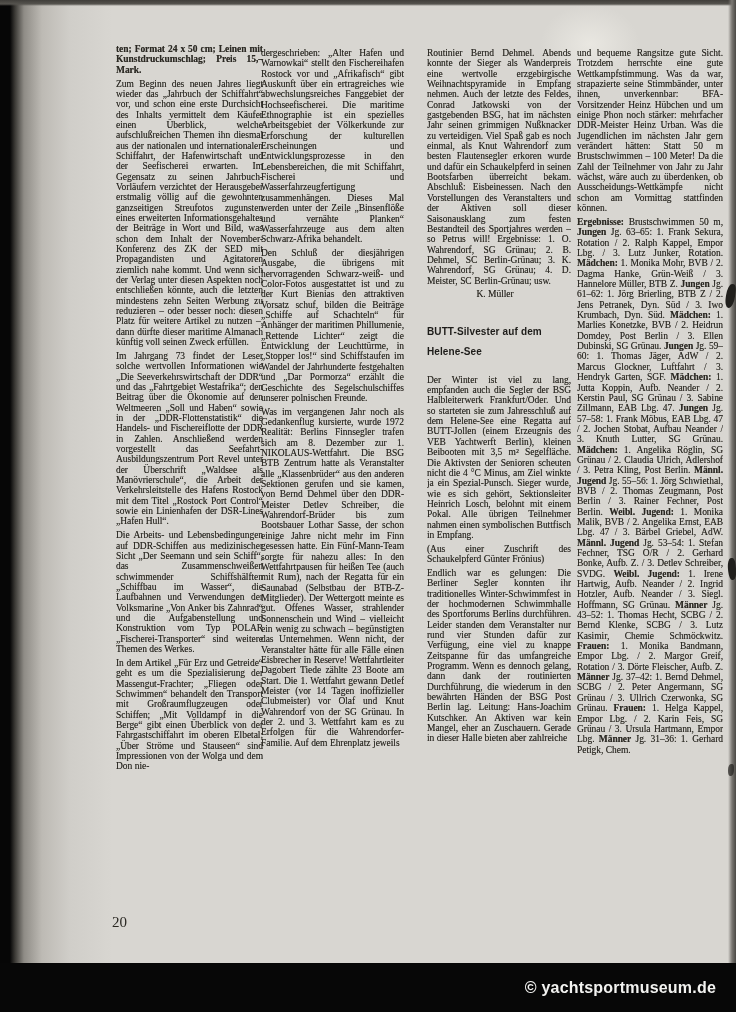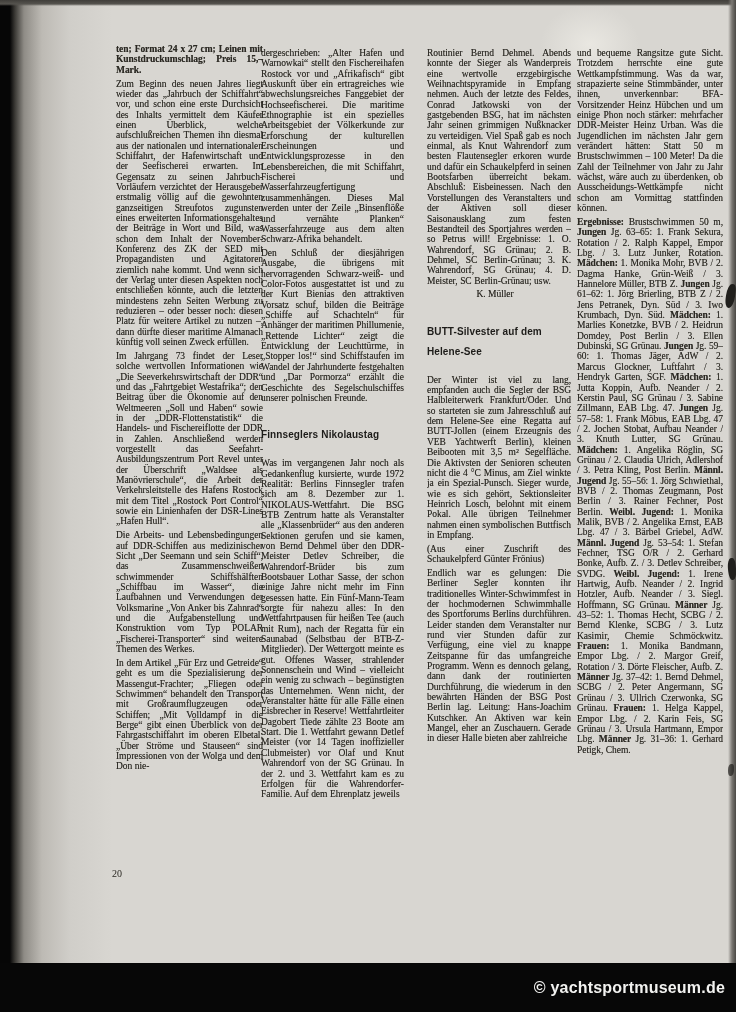--- a/index.html
+++ b/index.html
@@ -6,21 +6,21 @@
   .page{position:relative;width:736px;height:1012px;background:#d8d6d1;overflow:hidden;
         font-family:"Liberation Serif",serif;color:#25231e;}
   
   .edge-left{position:absolute;left:0;top:0;bottom:0;width:112px;z-index:3;pointer-events:none;
      background:linear-gradient(90deg,#060606 0px,#060606 10px,#3c3a36 15px,#8f8c86 24px,#bdbab4 42px,#d0cec9 70px,rgba(216,214,209,0) 112px);}
   .edge-top{position:absolute;left:0;top:0;right:0;height:6px;z-index:4;
      background:linear-gradient(180deg,#403e3a 0px,#55534e 4px,rgba(90,88,83,0) 6px);}
   .edge-right{position:absolute;right:0;top:0;width:8px;bottom:49px;z-index:4;
      background:linear-gradient(270deg,#4a4844 0px,#7a7772 4px,rgba(120,117,112,0) 8px);}
   .band-bottom{position:absolute;left:0;right:0;bottom:0;height:49px;background:#070707;z-index:6;
-     display:flex;align-items:center;justify-content:flex-end;padding-right:11px;box-sizing:border-box;}
+     display:flex;align-items:center;justify-content:flex-end;padding-right:20px;box-sizing:border-box;}
   .band-bottom .wm{font-family:"Liberation Sans",sans-serif;font-weight:bold;font-size:16px;
      color:#f2f2f0;letter-spacing:0.2px;}
   .stain{position:absolute;left:540;top:0;width:100px;height:80px;z-index:1;
      background:radial-gradient(ellipse at center,rgba(236,234,228,0.85),rgba(236,234,228,0) 70%);left:540px;top:4px;}
   .mark{position:absolute;z-index:5;background:#21201d;border-radius:50% 30% 50% 40%;}
   .mark.m1{right:1px;top:284px;width:9px;height:24px;transform:rotate(8deg);}
   .mark.m2{right:0px;top:558px;width:8px;height:22px;transform:rotate(-6deg);}
   .mark.m3{right:2px;top:764px;width:6px;height:12px;opacity:.7;}
   
   .col{position:absolute;z-index:2;overflow:hidden;text-align:justify;
@@ -30,39 +30,38 @@
   .col p.bold{font-weight:bold;}
   .col p.signature{text-align:center;padding-right:8px;margin:2px 0 2px 0;}
   .col h2{font-family:"Liberation Sans",sans-serif;font-weight:bold;font-size:10px;
        line-height:20px;margin:22px 0 13px 0;text-align:left;letter-spacing:0.1px;color:#1d1c19;
        text-shadow:none;hyphens:none;-webkit-hyphens:none;}
   .col b{font-weight:bold;}
   #col1{left:116px;top:44px;width:147px;height:866px;}
   #col2{left:261px;top:48px;width:143px;height:858px;}
   #col3{left:427px;top:48px;width:144px;height:858px;}
   #col4{left:577px;top:48px;width:146px;height:900px;}
-  .pageno{position:absolute;left:112px;top:868px;z-index:2;font-size:10px;color:#2a2822;}
+  .pageno{position:absolute;left:112px;top:914px;z-index:2;font-size:15px;color:#2a2822;}
 </style>
 </head>
 <body>
 
 <div class="page">
   <div class="stain"></div>
 
   <div id="col1" class="col">
-      <p class="para bold">ten; Format 24 x 27 cm; Leinen mit Kunstdruckumschlag; Preis 15,– Mark.</p>
+      <p class="para bold">ten; Format 24 x 50 cm; Leinen mit Kunstdruckumschlag; Preis 15,– Mark.</p>
       <p class="para">Zum Beginn des neuen Jahres liegt wieder das „Jahrbuch der Schiffahrt“ vor, und schon eine erste Durchsicht des Inhalts vermittelt dem Käufer einen Überblick, welche aufschlußreichen Themen ihn diesmal aus der nationalen und internationalen Schiffahrt, der Hafenwirtschaft und der Seefischerei erwarten. Im Gegensatz zu seinen Jahrbuch-Vorläufern verzichtet der Herausgeber erstmalig völlig auf die gewohnten ganzseitigen Streufotos zugunsten eines erweiterten Informationsgehaltes der Beiträge in Wort und Bild, was schon dem Inhalt der November-Konferenz des ZK der SED mit Propagandisten und Agitatoren ziemlich nahe kommt. Und wenn sich der Verlag unter diesen Aspekten noch entschließen könnte, auch die letzten mindestens zehn Seiten Werbung zu reduzieren – oder besser noch: diesen Platz für weitere Artikel zu nutzen –, dann dürfte dieser maritime Almanach künftig voll seinen Zweck erfüllen.</p>
       <p class="para">Im Jahrgang 73 findet der Leser solche wertvollen Informationen wie „Die Seeverkehrswirtschaft der DDR“ und das „Fahrtgebiet Westafrika“; den Beitrag über die Ökonomie auf den Weltmeeren „Soll und Haben“ sowie in der „DDR-Flottenstatistik“ die Handels- und Fischereiflotte der DDR in Zahlen. Anschließend werden vorgestellt das Seefahrt-Ausbildungszentrum Port Revel unter der Überschrift „Waldsee als Manövrierschule“, die Arbeit der Verkehrsleitstelle des Hafens Rostock mit dem Titel „Rostock Port Control“ sowie ein Linienhafen der DSR-Lines „Hafen Hull“.</p>
       <p class="para">Die Arbeits- und Lebensbedingungen auf DDR-Schiffen aus medizinischer Sicht „Der Seemann und sein Schiff“, das Zusammenschweißen schwimmender Schiffshälften „Schiffbau im Wasser“, die Laufbahnen und Verwendungen der Volksmarine „Von Anker bis Zahnrad“ und die Aufgabenstellung und Konstruktion vom Typ POLAR „Fischerei-Transporter“ sind weitere Themen des Werkes.</p>
       <p class="para">In dem Artikel „Für Erz und Getreide“ geht es um die Spezialisierung der Massengut-Frachter; „Fliegen oder Schwimmen“ behandelt den Transport mit Großraumflugzeugen oder Schiffen; „Mit Volldampf in die Berge“ gibt einen Überblick von der Fahrgastschiffahrt im oberen Elbetal; „Über Ströme und Stauseen“ sind Impressionen von der Wolga und dem Don nie-</p>
     </div>
   <div id="col2" class="col">
       <p class="para">dergeschrieben: „Alter Hafen und Warnowkai“ stellt den Fischereihafen Rostock vor und „Afrikafisch“ gibt Auskunft über ein ertragreiches wie abwechslungsreiches Fanggebiet der Hochseefischerei. Die maritime Ethnographie ist ein spezielles Arbeitsgebiet der Völkerkunde zur Erforschung der kulturellen Erscheinungen und Entwicklungsprozesse in den Lebensbereichen, die mit Schiffahrt, Fischerei und Wasserfahrzeugfertigung zusammenhängen. Dieses Mal werden unter der Zeile „Binsenflöße und vernähte Planken“ Wasserfahrzeuge aus dem alten Schwarz-Afrika behandelt.</p>
       <p class="para">Den Schluß der diesjährigen Ausgabe, die übrigens mit hervorragenden Schwarz-weiß- und Color-Fotos ausgestattet ist und zu der Kurt Bienias den attraktiven Vorsatz schuf, bilden die Beiträge „Schiffe auf Schachteln“ für Anhänger der maritimen Phillumenie, „Rettende Lichter“ zeigt die Entwicklung der Leuchttürme, in „Stopper los!“ sind Schiffstaufen im Wandel der Jahrhunderte festgehalten und „Dar Pormorza“ erzählt die Geschichte des Segelschulschiffes unserer polnischen Freunde.</p>
-      <h2 class="heading">Finnseglers Nikolaustag</h2>
       <p class="para">Was im vergangenen Jahr noch als Gedankenflug kursierte, wurde 1972 Realität: Berlins Finnsegler trafen sich am 8. Dezember zur 1. NIKOLAUS-Wettfahrt. Die BSG BTB Zentrum hatte als Veranstalter alle „Klassenbrüder“ aus den anderen Sektionen gerufen und sie kamen, von Bernd Dehmel über den DDR-Meister Detlev Schreiber, die Wahrendorf-Brüder bis zum Bootsbauer Lothar Sasse, der schon einige Jahre nicht mehr im Finn gesessen hatte. Ein Fünf-Mann-Team sorgte für nahezu alles: In den Wettfahrtpausen für heißen Tee (auch mit Rum), nach der Regatta für ein Saunabad (Selbstbau der BTB-Z-Mitglieder). Der Wettergott meinte es gut. Offenes Wasser, strahlender Sonnenschein und Wind – vielleicht ein wenig zu schwach – begünstigten das Unternehmen. Wenn nicht, der Veranstalter hätte für alle Fälle einen Eisbrecher in Reserve! Wettfahrtleiter Dagobert Tiede zählte 23 Boote am Start. Die 1. Wettfahrt gewann Detlef Meister (vor 14 Tagen inoffizieller Clubmeister) vor Olaf und Knut Wahrendorf von der SG Grünau. In der 2. und 3. Wettfahrt kam es zu Erfolgen für die Wahrendorfer-Familie. Auf dem Ehrenplatz jeweils</p>
     </div>
   <div id="col3" class="col">
       <p class="para">Routinier Bernd Dehmel. Abends konnte der Sieger als Wanderpreis eine wertvolle erzgebirgische Weihnachtspyramide in Empfang nehmen. Auch der letzte des Feldes, Conrad Jatkowski von der gastgebenden BSG, hat im nächsten Jahr seinen grimmigen Nußknacker zu verteidigen. Viel Spaß gab es noch einmal, als Knut Wahrendorf zum besten Flautensegler erkoren wurde und dafür ein Schaukelpferd in seinen Bootsfarben überreicht bekam. Abschluß: Eisbeinessen. Nach den Vorstellungen des Veranstalters und der Aktiven soll dieser Saisonausklang zum festen Bestandteil des Sportjahres werden – so Petrus will! Ergebnisse: 1. O. Wahrendorf, SG Grünau; 2. B. Dehmel, SC Berlin-Grünau; 3. K. Wahrendorf, SG Grünau; 4. D. Meister, SC Berlin-Grünau; usw.</p>
       <p class="signature">K. Müller</p>
       <h2 class="heading">BUTT-Silvester auf dem Helene-See</h2>
       <p class="para">Der Winter ist viel zu lang, empfanden auch die Segler der BSG Halbleiterwerk Frankfurt/Oder. Und so starteten sie zum Jahresschluß auf dem Helene-See eine Regatta auf BUTT-Jollen (einem Erzeugnis des VEB Yachtwerft Berlin), kleinen Beibooten mit 3,5 m² Segelfläche. Die Aktivsten der Senioren scheuten nicht die 4 °C Minus, am Ziel winkte ja ein Spezial-Punsch. Sieger wurde, wie es sich gehört, Sektionsleiter Heinrich Losch, belohnt mit einem Pokal. Alle übrigen Teilnehmer nahmen einen symbolischen Buttfisch in Empfang.</p>
       <p class="para">(Aus einer Zuschrift des Schaukelpferd Günter Frönius)</p>
       <p class="para">Endlich war es gelungen: Die Berliner Segler konnten ihr traditionelles Winter-Schwimmfest in der hochmodernen Schwimmhalle des Sportforums Berlins durchführen. Leider standen dem Veranstalter nur rund vier Stunden dafür zur Verfügung, eine viel zu knappe Zeitspanne für das umfangreiche Programm. Wenn es dennoch gelang, dann dank der routinierten Durchführung, die wiederum in den bewährten Händen der BSG Post Berlin lag. Leitung: Hans-Joachim Kutschker. An Aktiven war kein Mangel, eher an Zuschauern. Gerade in dieser Halle bieten aber zahlreiche</p>
     </div>

